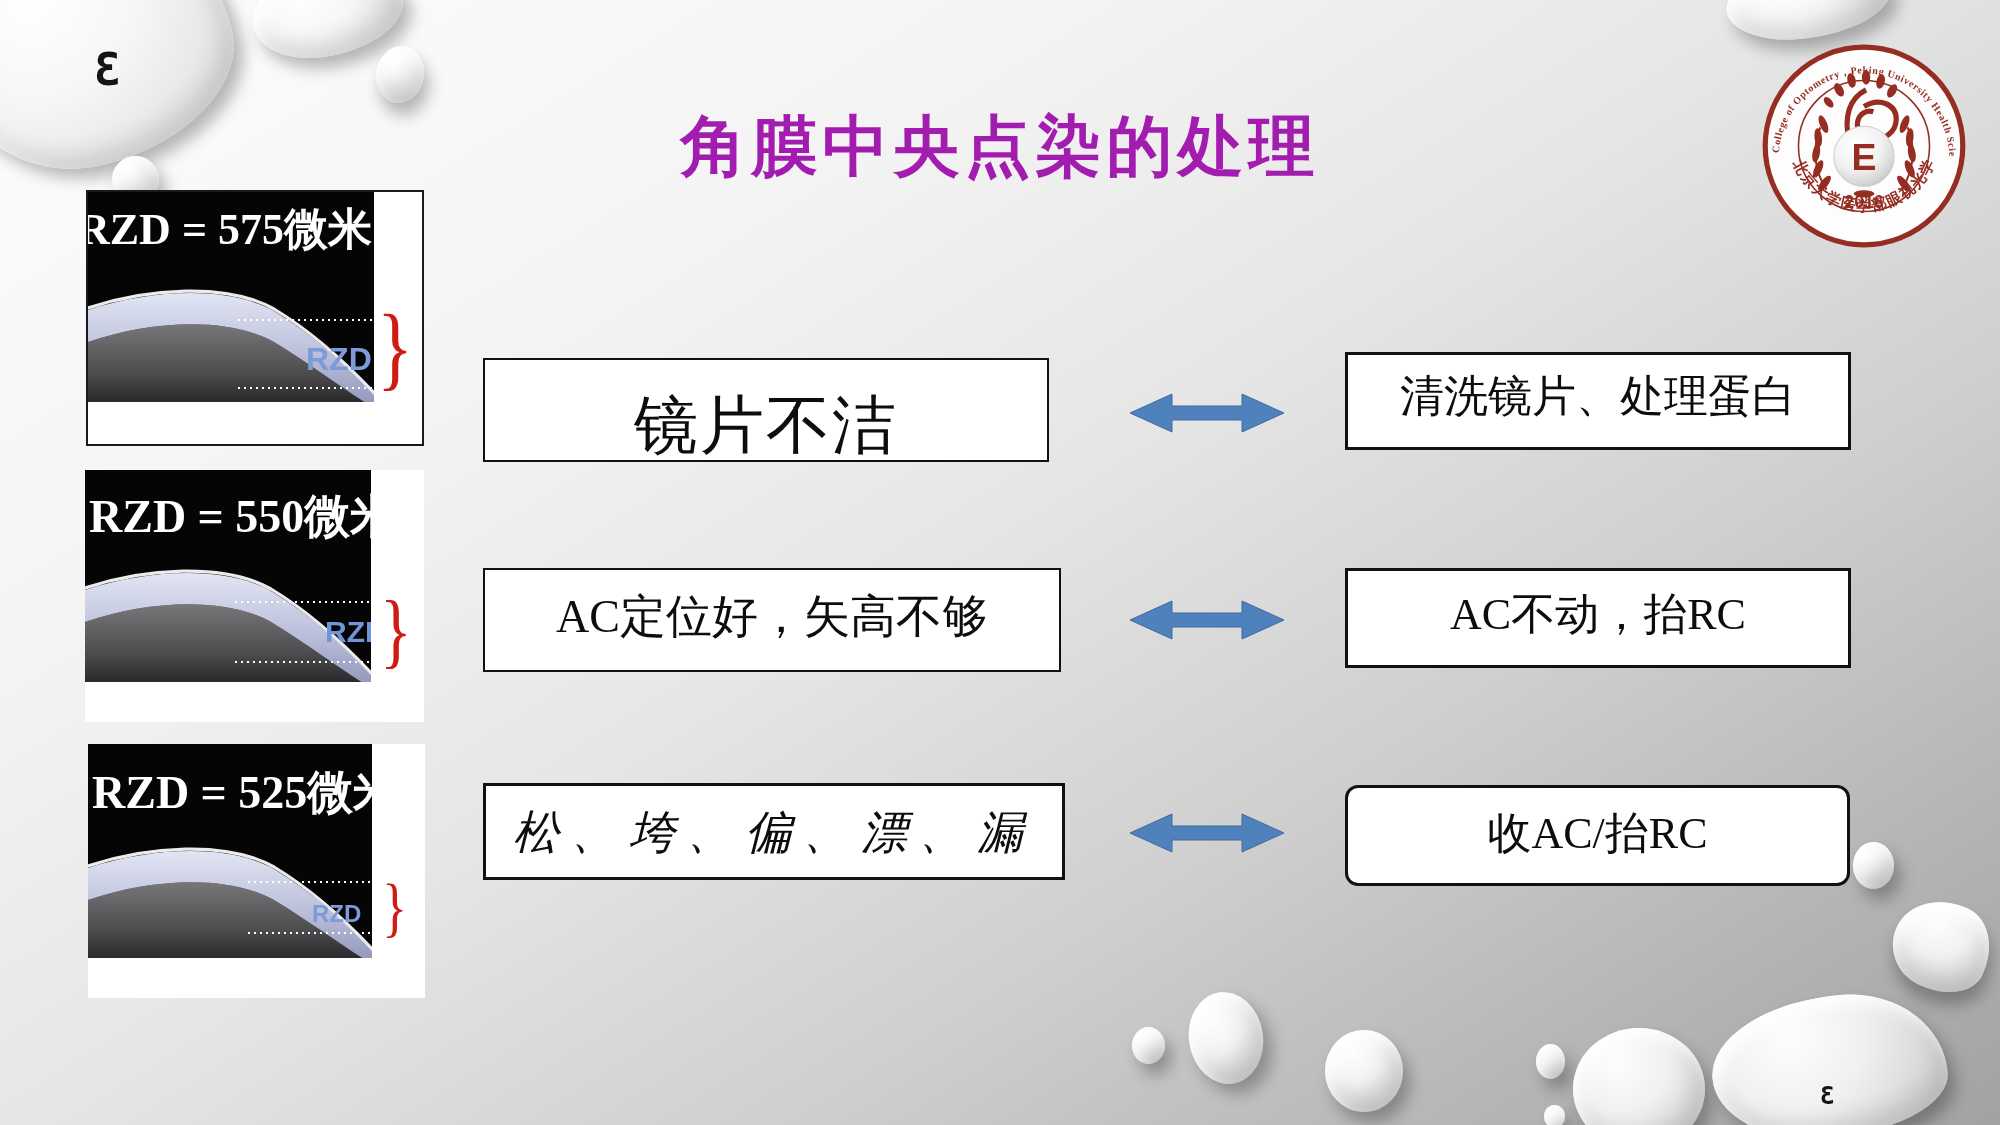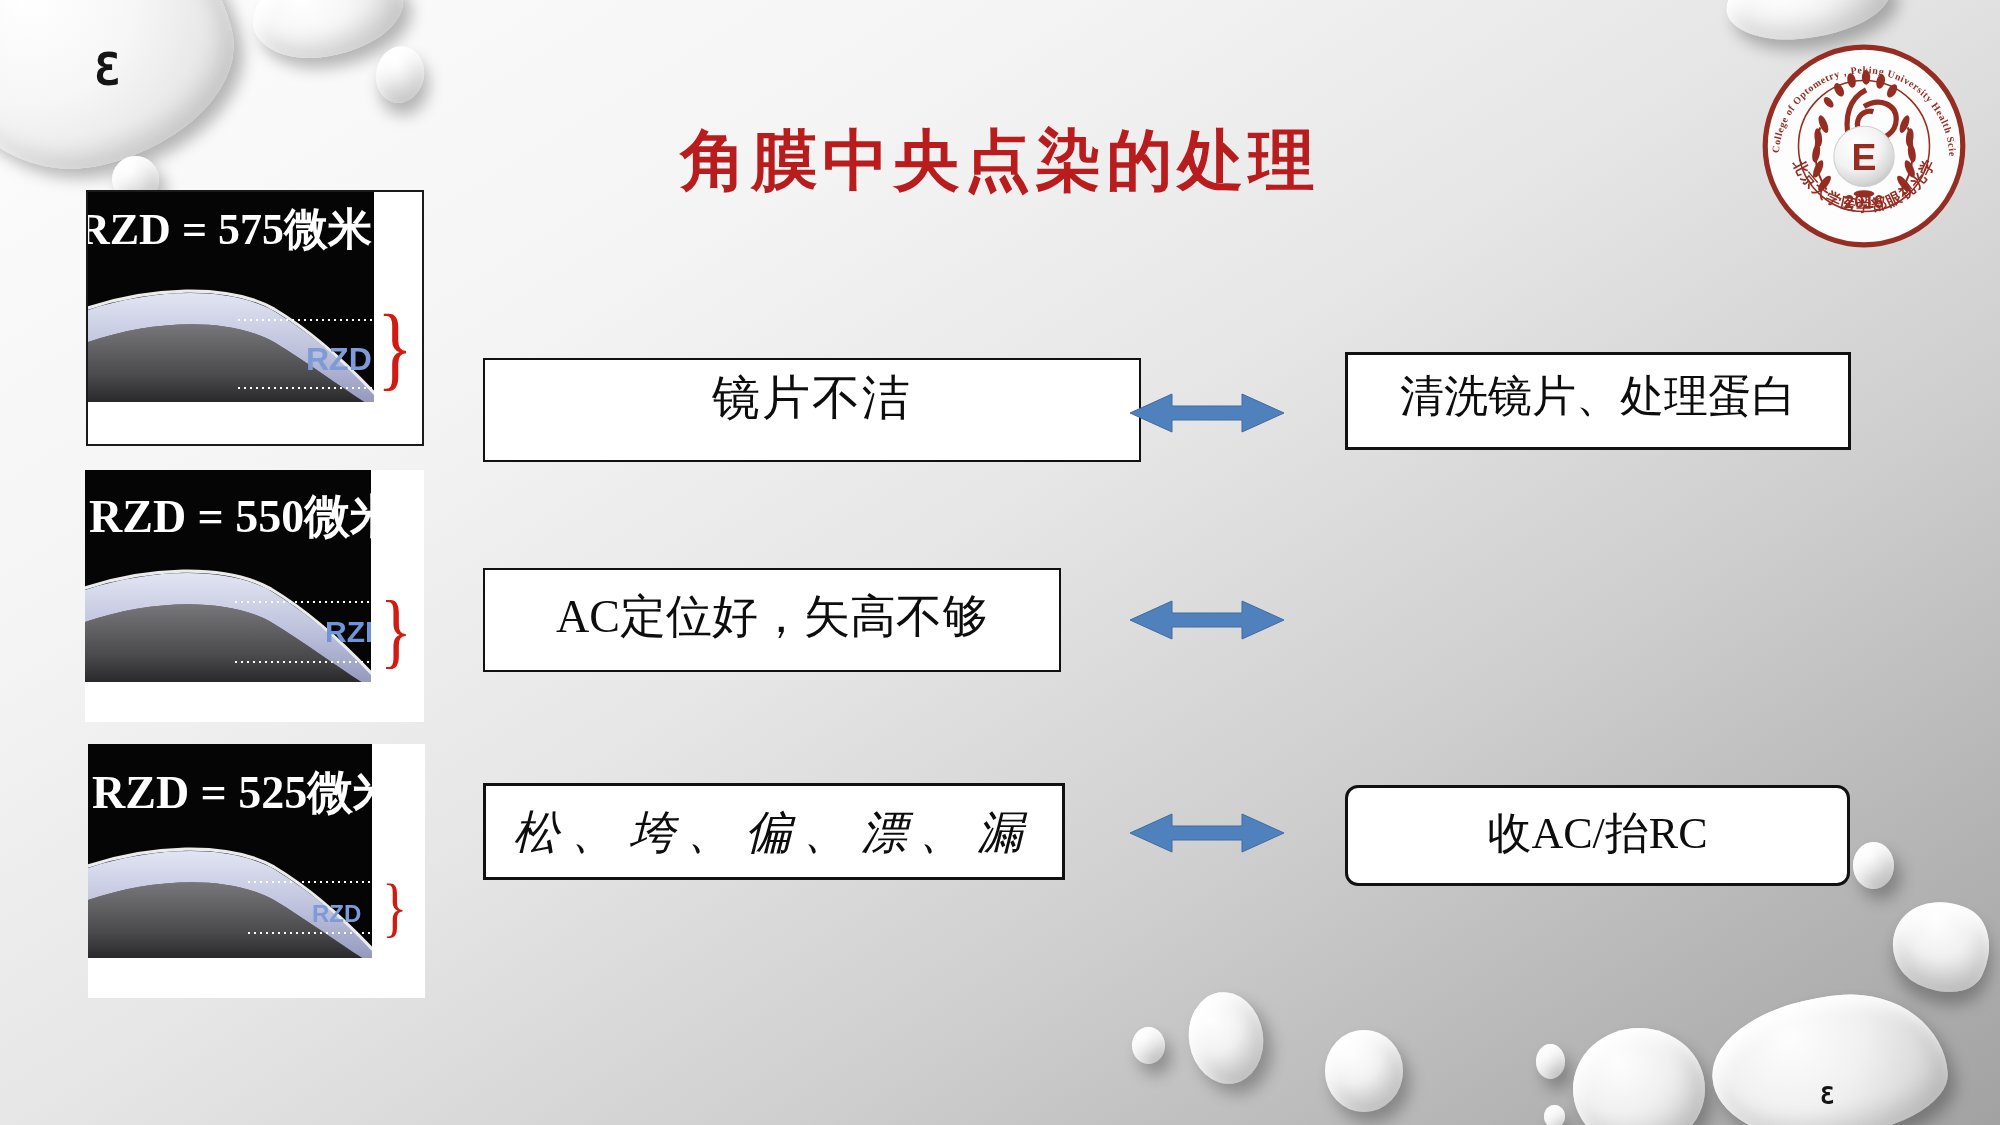--- a/index.html
+++ b/index.html
@@ -18,22 +18,22 @@
     box-shadow:7px 11px 16px rgba(0,0,0,.28),
                inset 7px 10px 16px rgba(255,255,255,.95),
                inset -9px -14px 22px rgba(0,0,0,.12);
   }
   .blob1{ border-radius:58% 42% 55% 45% / 52% 60% 40% 48%; }
   .blob2{ border-radius:46% 54% 58% 42% / 55% 45% 55% 45%; }
   .slide-num{ position:absolute; color:#141414; font-weight:bold; transform:scaleX(-1); font-family:"DejaVu Sans Mono", monospace; letter-spacing:-2px; }
 
   
   .title{
-    position:absolute; left:0; top:116px; width:2000px; text-align:center;
-    font-size:66px; font-weight:800; color:#b91c1c; letter-spacing:5px;
+    position:absolute; left:0; top:102px; width:2000px; text-align:center;
+    font-size:66px; font-weight:800; color:#a21caf; letter-spacing:5px;
     font-family:"Liberation Sans", sans-serif;
   }
 
   
   .img-panel{ position:absolute; background:#ffffff; }
   .img-panel.bordered{ border:2px solid #1a1a1a;padding-left:24px; }
   .cornea-svg{ position:absolute; left:0; top:0; display:block; }
   .brace{
     position:absolute; color:#d11a12; font-family:"Liberation Serif", serif;
     font-weight:400; line-height:1; transform:scale(0.85,1.05); transform-origin:left top;
@@ -179,36 +179,39 @@
       <path d="M-6,126 C60,103 140,99 186,125 C226,149 262,182 288,210 L288,222 C262,208 226,180 186,156 C140,130 60,134 -6,158 Z" fill="url(#band1)"></path>
       <path d="M-6,124 C60,101 140,97 186,123 C226,147 262,181 288,209" fill="none" stroke="#f8f8f8" stroke-width="3.2" opacity="0.95"></path>
       <line x1="160" y1="138" x2="284" y2="138" stroke="#ffffff" stroke-width="2" stroke-dasharray="2 4"></line>
       <line x1="160" y1="189" x2="284" y2="189" stroke="#ffffff" stroke-width="2" stroke-dasharray="2 4"></line>
       <text x="4" y="64" font-size="46" fill="#ffffff" font-family="Liberation Serif, serif" font-weight="600">RZD = 525微米</text>
       <text x="224" y="178" font-size="24" font-weight="bold" fill="#7d9bd8" font-family="Liberation Sans, sans-serif">RZD</text>
     </svg>
     <div class="brace" style="left:294px; top:130px; font-size:62px;">}</div>
   </div>
 
-  <div class="fbox" style="left:483px; top:358px; width:658px; height:104px; font-size:48px; padding-top:6px; letter-spacing:2px;">
+  <div class="fbox" style="left:483px; top:358px; width:566px; height:104px; font-size:64px; padding-top:22px; letter-spacing:2px;">
     <span>镜片不洁</span>
   </div>
   <svg class="arrow" style="left:1128px; top:391px;" width="158" height="44" viewBox="0 0 158 44">
     <polygon points="2,22 44,3 44,15 114,15 114,3 156,22 114,41 114,29 44,29 44,41" fill="#4f81bd" stroke="#426a9e" stroke-width="1"></polygon>
   </svg>
   <div class="fbox" style="left:483px; top:568px; width:578px; height:104px; font-size:46px; padding-top:16px;">
     <span>AC定位好，矢高不够</span>
   </div>
 
   <div class="fbox" style="left:1345px; top:352px; width:506px; height:98px; font-size:44px; padding-top:12px; border-width:3px;">
     <span>清洗镜片、处理蛋白</span>
   </div>
   <svg class="arrow" style="left:1128px; top:598px;" width="158" height="44" viewBox="0 0 158 44">
     <polygon points="2,22 44,3 44,15 114,15 114,3 156,22 114,41 114,29 44,29 44,41" fill="#4f81bd" stroke="#426a9e" stroke-width="1"></polygon>
   </svg>
+  <div class="fbox" style="left:1345px; top:568px; width:506px; height:100px; font-size:44px; padding-top:14px; border-width:3px;">
+    <span>AC不动，抬RC</span>
+  </div>
 
   <div class="fbox thick handwrite" style="left:483px; top:783px; width:582px; height:97px; font-size:46px; padding-top:16px; letter-spacing:12px;">
     <span>松、垮、偏、漂、漏</span>
   </div>
   <svg class="arrow" style="left:1128px; top:811px;" width="158" height="44" viewBox="0 0 158 44">
     <polygon points="2,22 44,3 44,15 114,15 114,3 156,22 114,41 114,29 44,29 44,41" fill="#4f81bd" stroke="#426a9e" stroke-width="1"></polygon>
   </svg>
   <div class="fbox" style="left:1345px; top:785px; width:505px; height:101px; font-size:44px; padding-top:16px; border-width:3px;border-radius:13px;">
     <span>收AC/抬RC</span>
   </div>

